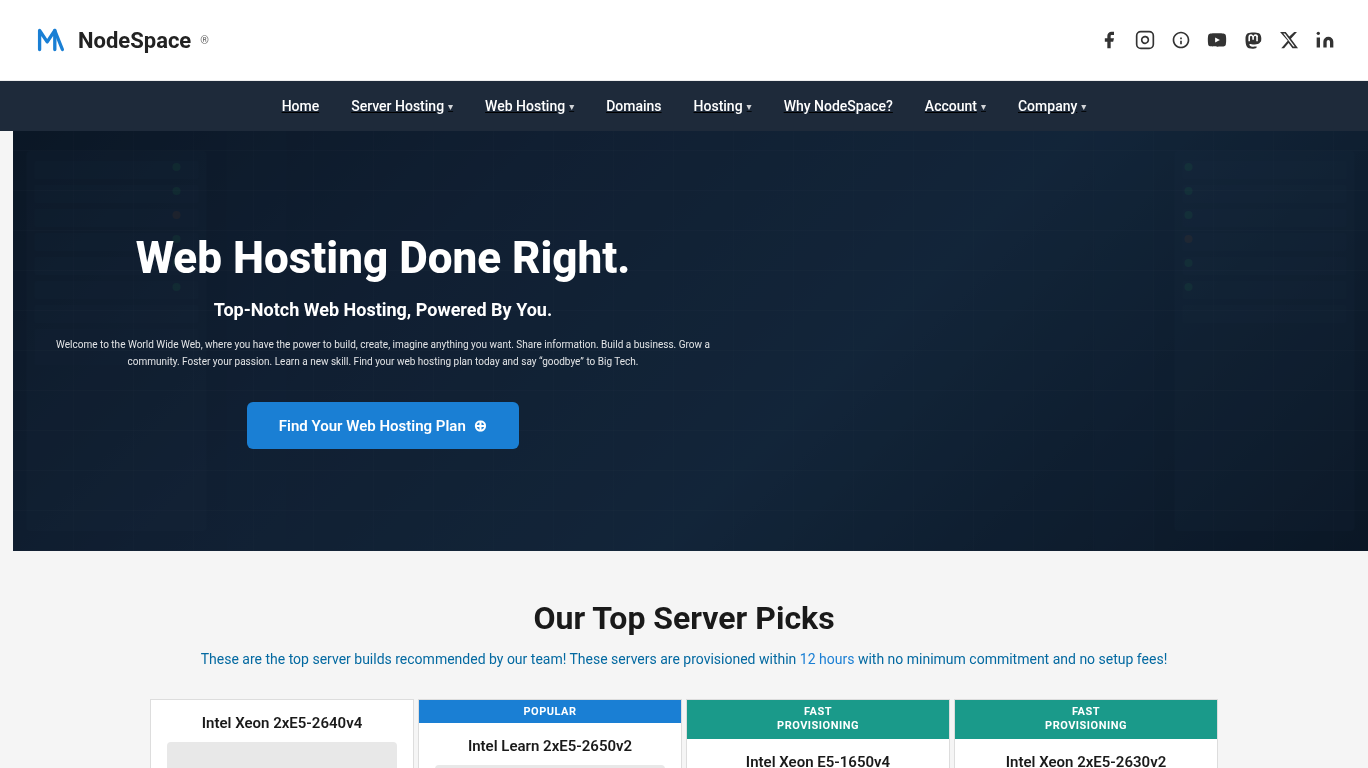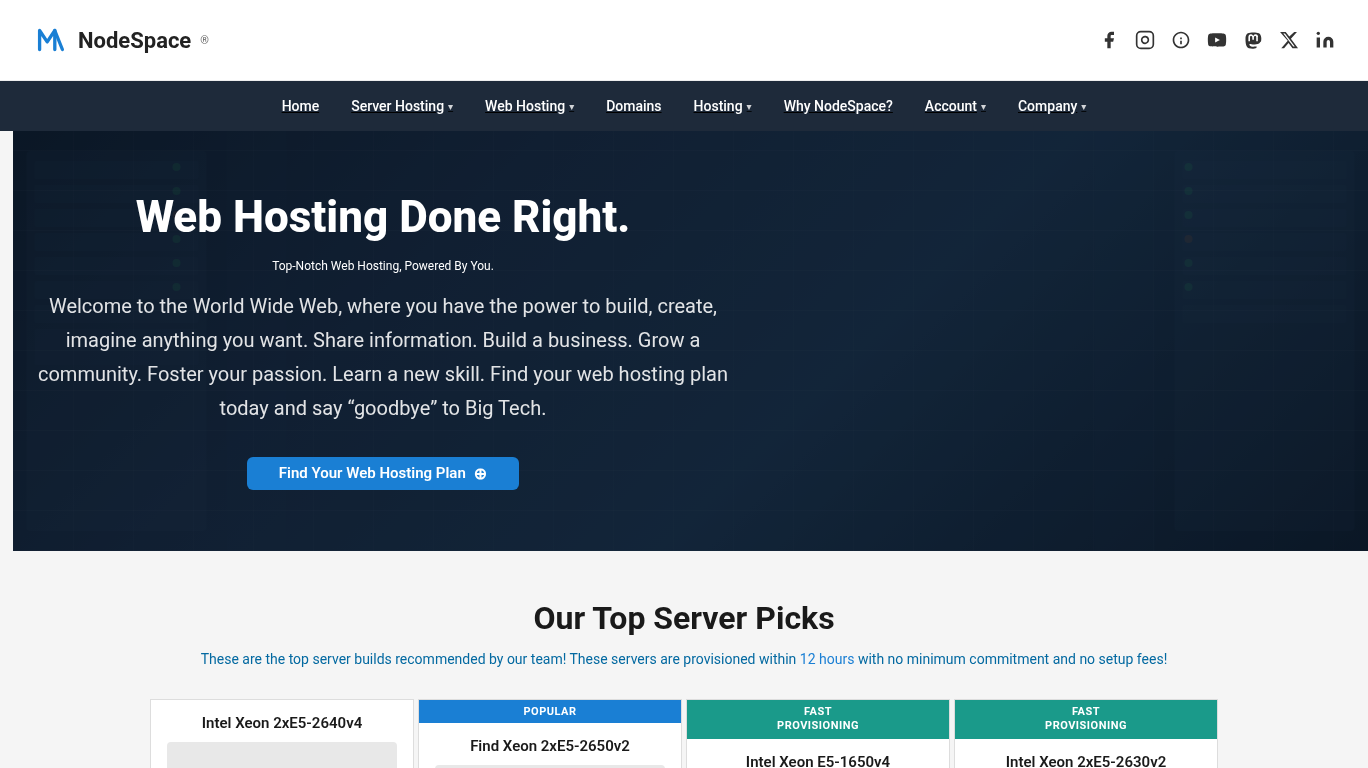--- a/index.html
+++ b/index.html
@@ -114,41 +114,41 @@
       padding: 0 20px;
     }
     .hero-title {
       font-size: 44px;
       font-weight: 800;
       color: #fff;
       line-height: 1.15;
       margin-bottom: 16px;
     }
     .hero-subtitle {
-      font-size: 12px;
-      font-weight: 400;
+      font-size: 18px;
+      font-weight: 700;
       color: #fff;
       margin-bottom: 16px;
     }
     .hero-desc {
-      font-size: 20px;
+      font-size: 10px;
       color: rgba(255,255,255,0.88);
       line-height: 1.7;
       margin-bottom: 32px;
       max-width: 700px;
     }
     .hero-btn {
       display: inline-flex;
       align-items: center;
       gap: 8px;
       background: #1a7fd4;
       color: #fff;
       font-size: 15px;
       font-weight: 600;
-      padding: 7px 32px;
+      padding: 14px 32px;
       border-radius: 6px;
       border: none;
       cursor: pointer;
       text-decoration: none;
     }
 
     
     .picks-section {
       background: #f5f5f5;
       padding: 48px 24px 32px;
@@ -378,21 +378,21 @@
     <div class="card">
       <div class="card-body">
         <div class="card-cpu">Intel Xeon 2xE5-2640v4</div>
         <div class="card-placeholder"></div>
       </div>
     </div>
 
     <div class="card">
       <span class="card-badge badge-blue">POPULAR</span>
       <div class="card-body">
-        <div class="card-cpu">Find Xeon 2xE5-2650v2</div>
+        <div class="card-cpu">Intel Learn 2xE5-2650v2</div>
         <div class="card-placeholder"></div>
       </div>
     </div>
 
     <div class="card">
       <span class="card-badge badge-teal" style="line-height:1.3;">FAST<br>PROVISIONING</span>
       <div class="card-body">
         <div class="card-cpu">Intel Xeon E5-1650v4</div>
         <div class="card-placeholder"></div>
       </div>

